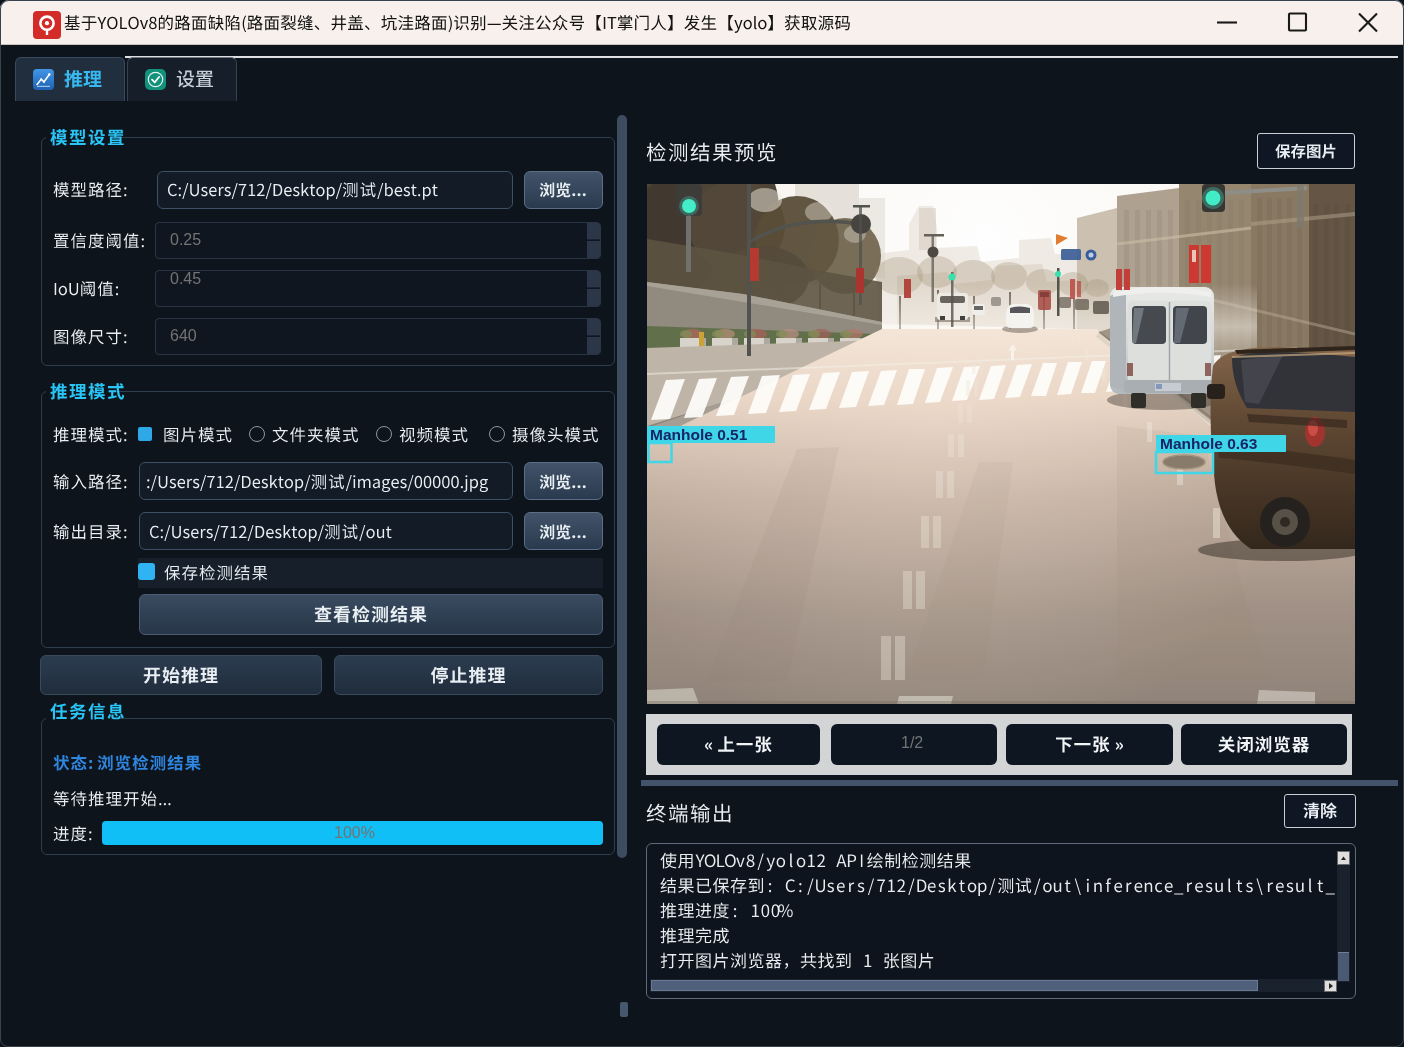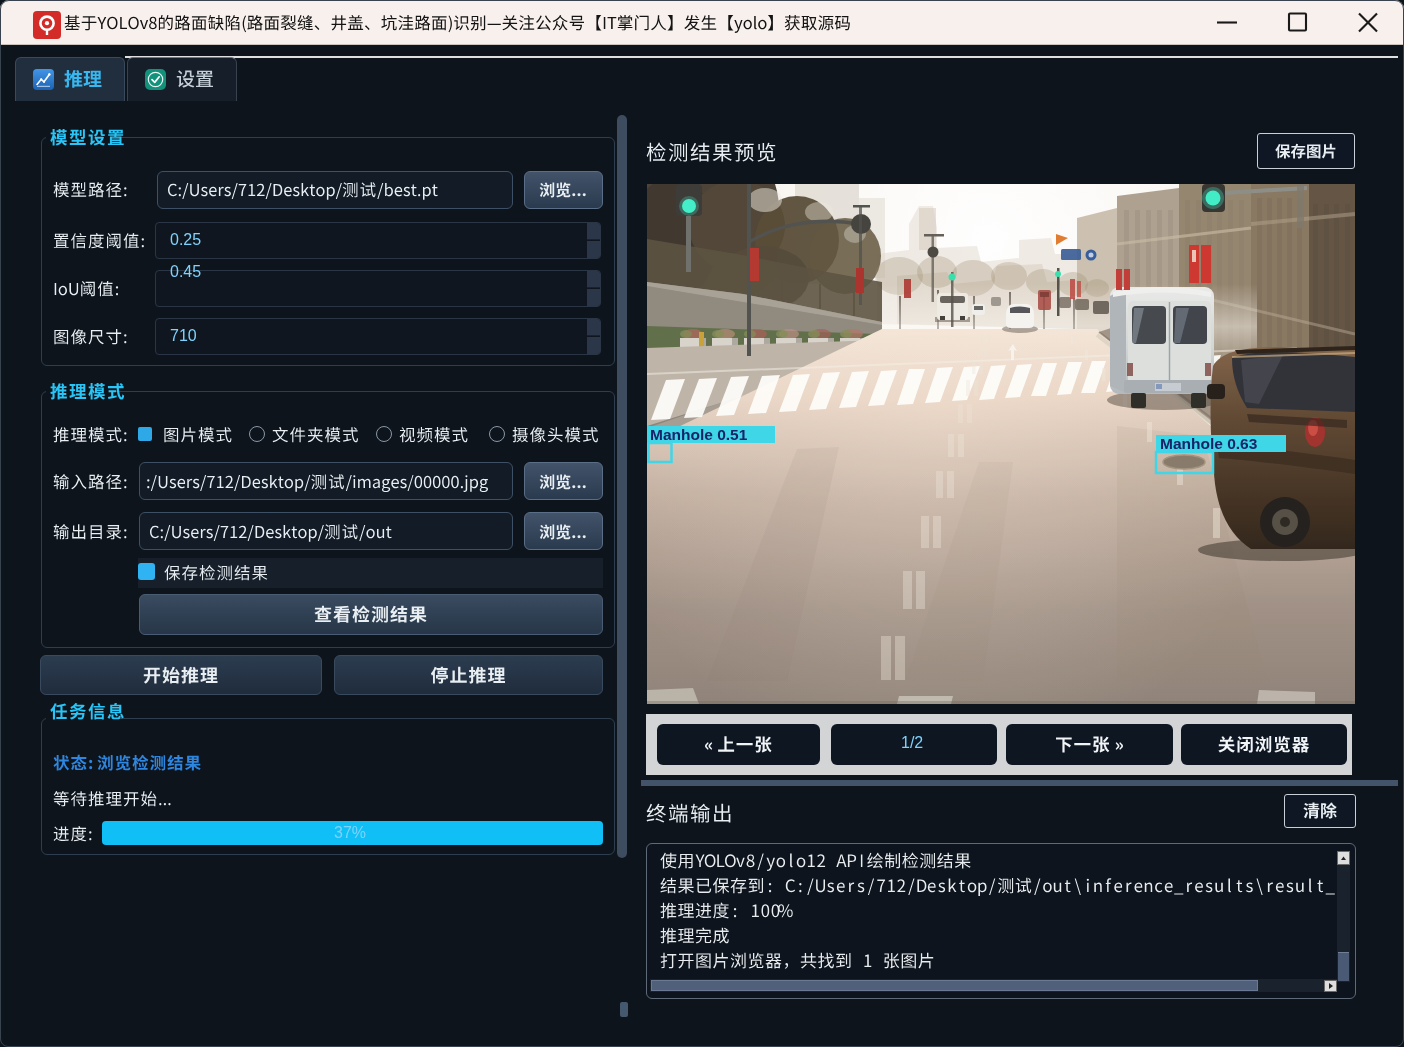--- a/index.html
+++ b/index.html
@@ -1,16 +1,16 @@
 <!DOCTYPE html>
 <html><head><meta charset="utf-8"><style>
 *{margin:0;padding:0;box-sizing:border-box}
 html,body{width:1404px;height:1047px;background:#0E141C;overflow:hidden;
  font-family:"Liberation Sans",sans-serif;position:relative}
-.lat{position:absolute;color:#7dd3fc;white-space:pre}
+.lat{position:absolute;color:#737373;white-space:pre}
 </style></head><body>
 <div style="position:absolute;left:0;top:0;width:1404px;height:45px;background:#F8F0ED;border-radius:9px 9px 0 0;border-bottom:1px solid #C9C2BD"></div>
 <div style="position:absolute;left:33px;top:11px;width:28px;height:28px;background:#D32B28;border-radius:4px"></div>
 <svg style="position:absolute;left:33px;top:11px" width="28" height="28" viewBox="0 0 28 28">
 <circle cx="14" cy="12.2" r="6.6" fill="none" stroke="#fff" stroke-width="2.6"></circle>
 <circle cx="14" cy="12.2" r="2.1" fill="#fff"></circle>
 <rect x="12.8" y="18.4" width="2.4" height="5.6" fill="#fff"></rect>
 </svg>
 <svg style="position:absolute;left:1200px;top:0" width="204" height="45" viewBox="0 0 204 45">
 <g stroke="#1A1A1A" stroke-width="2.1" fill="none">
@@ -40,44 +40,44 @@
 <div style="position:absolute;left:46px;top:127px;width:70px;height:20px;background:#0E141C"></div>
 <div style="position:absolute;left:157px;top:171px;width:356px;height:38px;background:#131B26;border:1px solid #3D5066;border-radius:6px"></div>
 <div style="position:absolute;left:524px;top:171px;width:79px;height:38px;background:linear-gradient(180deg,#42536A,#2A3A4E);border:1px solid #5A6E88;border-radius:6px"></div>
 <div style="position:absolute;left:155px;top:222px;width:446px;height:37px;background:#10161F;border:1px solid #2A3646;border-radius:4px"></div>
 <div style="position:absolute;left:587px;top:223px;width:13px;height:17px;background:#2B3748;border-bottom:1px solid #1A222E;border-radius:0 3px 0 0"></div>
 <div style="position:absolute;left:587px;top:241px;width:13px;height:17px;background:#2B3748;border-radius:0 0 3px 0"></div>
 <div class="lat" style="left:170px;top:231px;font-family:" liberation="" sans',sans-serif;font-size:16px;font-weight:400;color:#e8eef2;letter-spacing:0'="">0.25</div>
 <div style="position:absolute;left:155px;top:270px;width:446px;height:37px;background:#10161F;border:1px solid #2A3646;border-radius:4px"></div>
 <div style="position:absolute;left:587px;top:271px;width:13px;height:17px;background:#2B3748;border-bottom:1px solid #1A222E;border-radius:0 3px 0 0"></div>
 <div style="position:absolute;left:587px;top:289px;width:13px;height:17px;background:#2B3748;border-radius:0 0 3px 0"></div>
-<div class="lat" style="left:170px;top:263px;font-family:" liberation="" sans',sans-serif;font-size:16px;font-weight:400;color:#e8eef2;letter-spacing:0'="">0.45</div>
+<div class="lat" style="left:170px;top:270px;font-family:" liberation="" sans',sans-serif;font-size:16px;font-weight:400;color:#e8eef2;letter-spacing:0'="">0.45</div>
 <div style="position:absolute;left:155px;top:318px;width:446px;height:37px;background:#10161F;border:1px solid #2A3646;border-radius:4px"></div>
 <div style="position:absolute;left:587px;top:319px;width:13px;height:17px;background:#2B3748;border-bottom:1px solid #1A222E;border-radius:0 3px 0 0"></div>
 <div style="position:absolute;left:587px;top:337px;width:13px;height:17px;background:#2B3748;border-radius:0 0 3px 0"></div>
-<div class="lat" style="left:170px;top:327px;font-family:" liberation="" sans',sans-serif;font-size:16px;font-weight:400;color:#e8eef2;letter-spacing:0'="">710</div>
+<div class="lat" style="left:170px;top:327px;font-family:" liberation="" sans',sans-serif;font-size:16px;font-weight:400;color:#e8eef2;letter-spacing:0'="">640</div>
 <div style="position:absolute;left:41px;top:391px;width:574px;height:257px;border:1px solid #2C3E50;border-radius:6px"></div>
 <div style="position:absolute;left:46px;top:381px;width:70px;height:20px;background:#0E141C"></div>
 <div style="position:absolute;left:138px;top:427px;width:14px;height:14px;background:#2FA8E8;border-radius:2px"></div>
 <div style="position:absolute;left:249px;top:426px;width:16px;height:16px;border:1.5px solid #8A98A8;border-radius:50%"></div>
 <div style="position:absolute;left:376px;top:426px;width:16px;height:16px;border:1.5px solid #8A98A8;border-radius:50%"></div>
 <div style="position:absolute;left:489px;top:426px;width:16px;height:16px;border:1.5px solid #8A98A8;border-radius:50%"></div>
 <div style="position:absolute;left:139px;top:462px;width:374px;height:38px;background:#131B26;border:1px solid #3D5066;border-radius:6px"></div>
 <div style="position:absolute;left:524px;top:462px;width:79px;height:38px;background:linear-gradient(180deg,#42536A,#2A3A4E);border:1px solid #5A6E88;border-radius:6px"></div>
 <div style="position:absolute;left:139px;top:512px;width:374px;height:38px;background:#131B26;border:1px solid #3D5066;border-radius:6px"></div>
 <div style="position:absolute;left:524px;top:512px;width:79px;height:38px;background:linear-gradient(180deg,#42536A,#2A3A4E);border:1px solid #5A6E88;border-radius:6px"></div>
 <div style="position:absolute;left:138px;top:558px;width:465px;height:30px;background:#161F2A"></div>
 <div style="position:absolute;left:138px;top:563px;width:17px;height:17px;background:#2FB3F2;border-radius:3px"></div>
 <div style="position:absolute;left:139px;top:594px;width:464px;height:41px;background:linear-gradient(180deg,#3A4B60,#273648);border:1px solid #4A5C74;border-radius:6px"></div>
 <div style="position:absolute;left:40px;top:655px;width:282px;height:40px;background:linear-gradient(180deg,#2C3C50,#1F2C3C);border:1px solid #3A4A5E;border-radius:6px"></div>
 <div style="position:absolute;left:334px;top:655px;width:269px;height:40px;background:linear-gradient(180deg,#2C3C50,#1F2C3C);border:1px solid #3A4A5E;border-radius:6px"></div>
 <div style="position:absolute;left:41px;top:718px;width:574px;height:137px;border:1px solid #2C3E50;border-radius:6px"></div>
 <div style="position:absolute;left:46px;top:708px;width:70px;height:20px;background:#0E141C"></div>
 <div style="position:absolute;left:102px;top:821px;width:501px;height:24px;background:#0FBFF5;border-radius:4px"></div>
-<div class="lat" style="left:334px;top:824px;font-family:" liberation="" sans',sans-serif;font-size:16px;font-weight:400;color:#0a1014;letter-spacing:0'="">37%</div>
+<div class="lat" style="left:334px;top:824px;font-family:" liberation="" sans',sans-serif;font-size:16px;font-weight:400;color:#0a1014;letter-spacing:0'="">100%</div>
 <div style="position:absolute;left:617px;top:115px;width:10px;height:743px;background:#3E4C60;border-radius:5px"></div>
 <div style="position:absolute;left:1257px;top:133px;width:98px;height:36px;background:#0F1724;border:1.5px solid #C9CFD6;border-radius:3px"></div>
 <div style="position:absolute;left:646px;top:714px;width:706px;height:61px;background:#D3D4D6"></div>
 <div style="position:absolute;left:657px;top:724px;width:163px;height:41px;background:#0D1621;border-radius:6px"></div>
 <div style="position:absolute;left:831px;top:724px;width:166px;height:41px;background:#0D1621;border-radius:6px"></div>
 <div class="lat" style="left:901.0px;top:734px;font-family:" liberation="" sans',sans-serif;font-size:17.5px;font-weight:700;color:#f2f5f8;letter-spacing:0'="">1/2</div>
 <div style="position:absolute;left:1006px;top:724px;width:167px;height:41px;background:#0D1621;border-radius:6px"></div>
 <div style="position:absolute;left:1181px;top:724px;width:166px;height:41px;background:#0D1621;border-radius:6px"></div>
 <div style="position:absolute;left:641px;top:780px;width:757px;height:6px;background:#43536A"></div>
 <div style="position:absolute;left:1284px;top:794px;width:72px;height:34px;background:#0F1724;border:1.5px solid #C9CFD6;border-radius:3px"></div>

